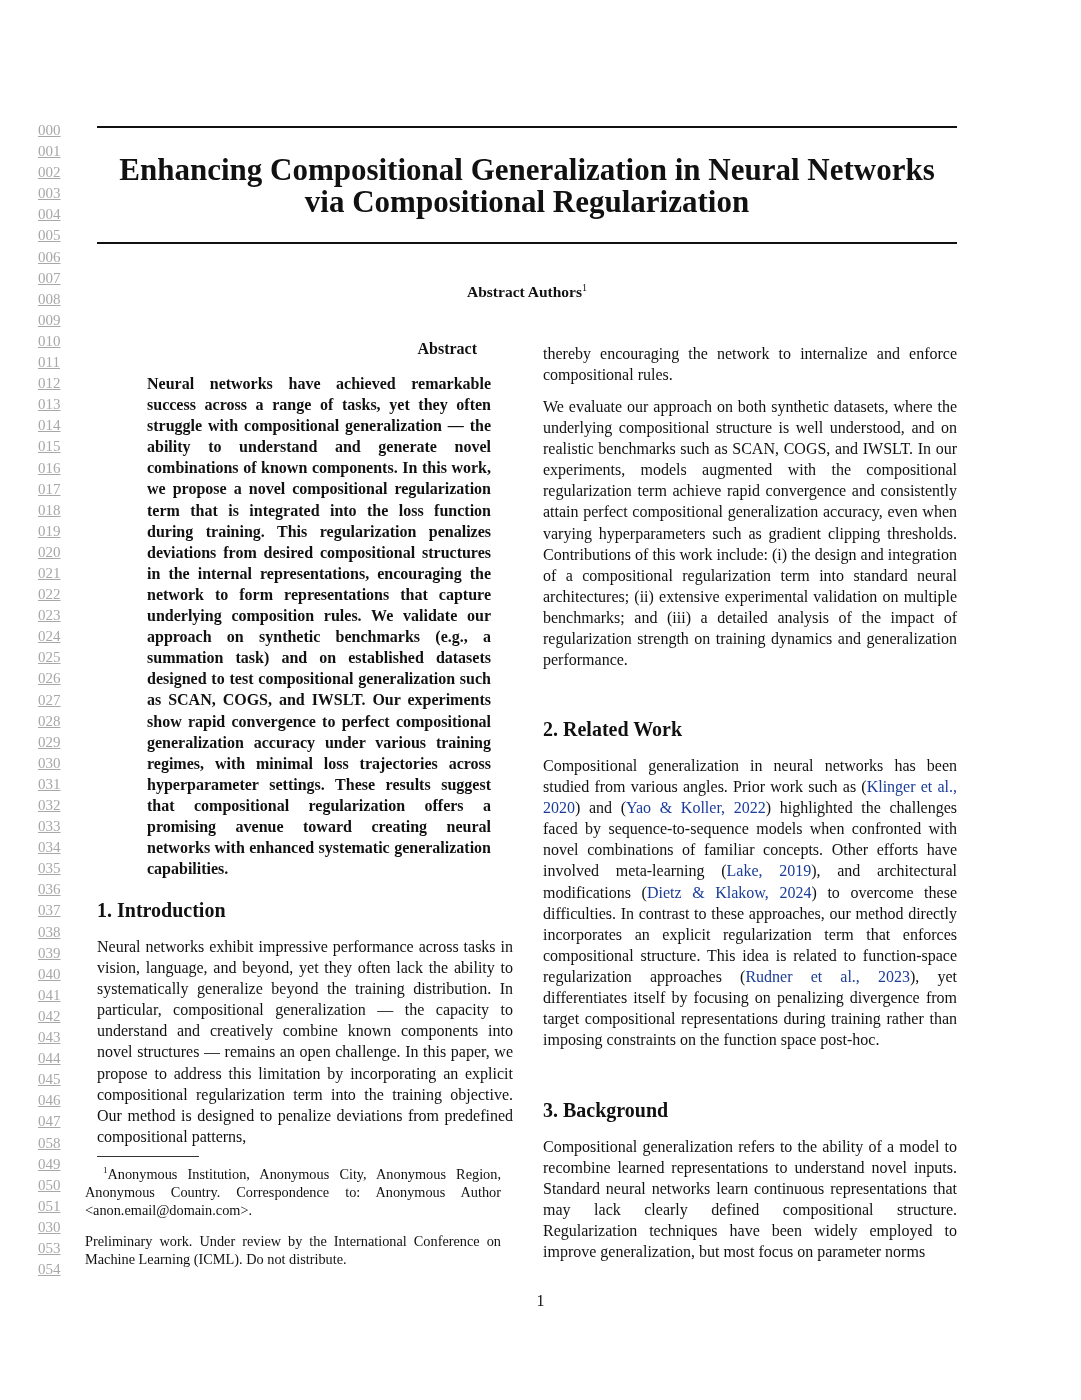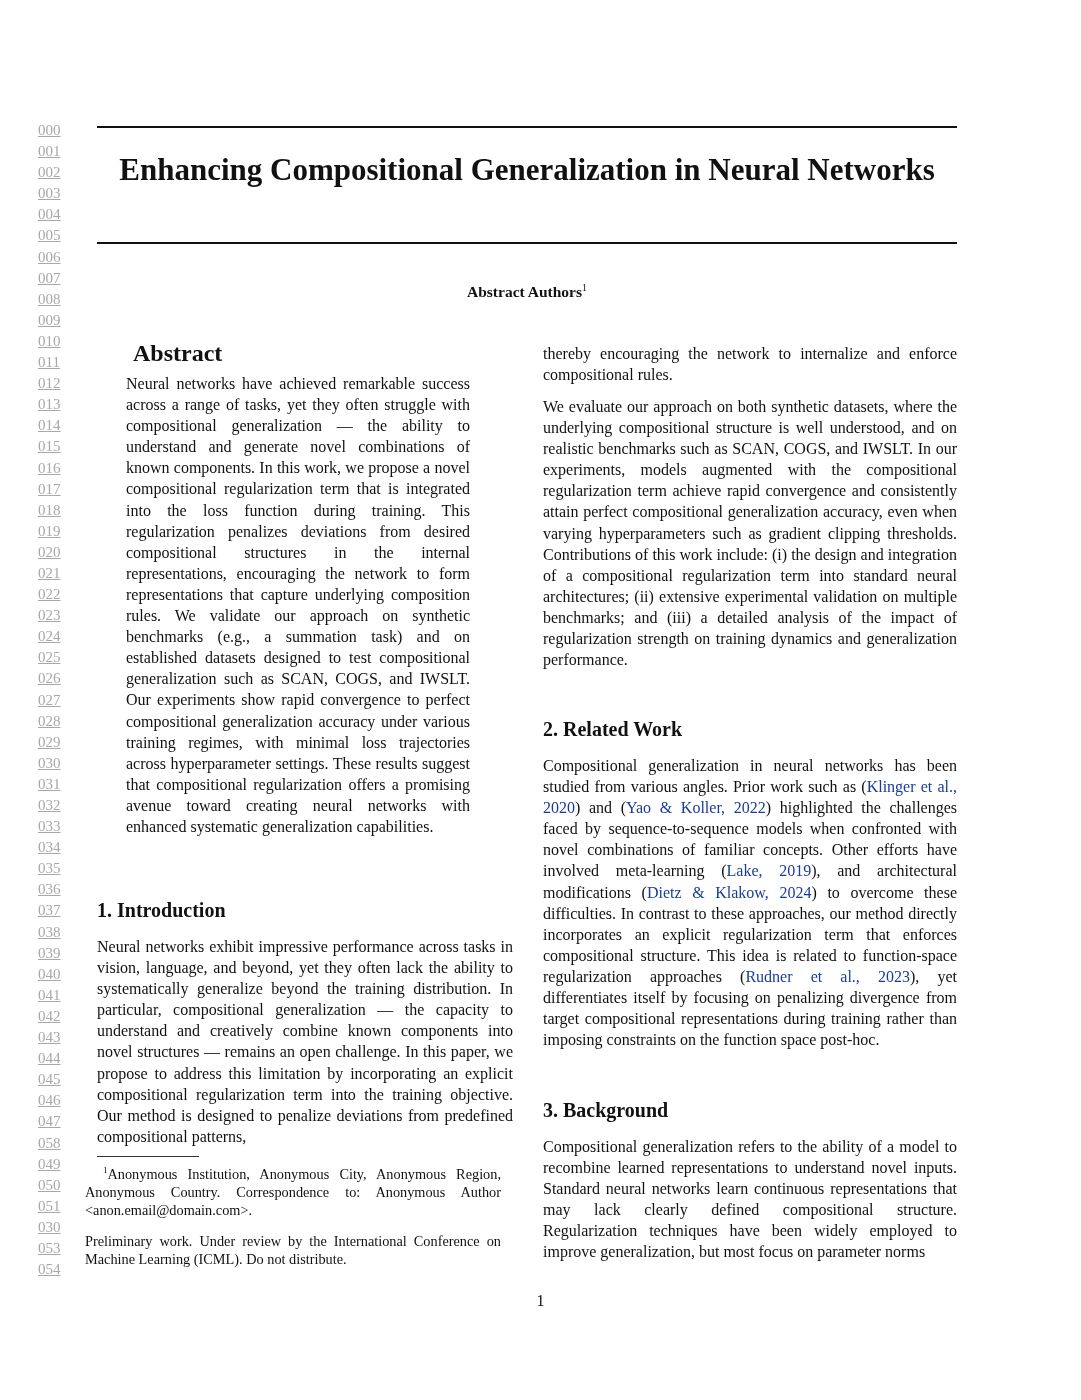--- a/index.html
+++ b/index.html
@@ -8,23 +8,23 @@
   .linenos { position: absolute; left: 38px; top: 120px; width: 40px;
              font-family: "Liberation Serif", serif; font-size: 15px; color: #a8a8a8; }
   .linenos div { height: 21.1px; line-height: 21.1px; text-decoration: underline; }
   .rule { position: absolute; left: 97px; width: 860px; height: 2px; background: #111; }
   .title { position: absolute; left: 97px; top: 154px; width: 860px; text-align: center;
            font-weight: bold; font-size: 31px; line-height: 32px; }
   .authors { position: absolute; left: 97px; top: 282px; width: 860px; text-align: center;
              font-weight: bold; font-size: 15.5px; }
   .authors sup { font-weight: normal; font-size: 10px; }
   .col { position: absolute; font-size: 16px; line-height: 21.1px; text-align: justify; }
-  .abs-head { position: absolute; left: 133px; top: 340px; width: 344px; text-align: left;
-              font-weight: bold; font-size: 24px; }
-  .abstract { left: 126px; top: 373px; width: 344px; }
+  .abs-head { position: absolute; left: 133px; top: 340px; width: 344px; text-align: right;
+              font-weight: bold; font-size: 16px; }
+  .abstract { left: 147px; top: 373px; width: 344px; font-weight: bold; }
   .h1 { position: absolute; font-weight: bold; font-size: 20px; text-align: right; }
   .cite { color: #1a3c99; }
   .fnrule { position: absolute; left: 97px; top: 1156px; width: 102px; height: 1px; background: #333; }
   .footnote { position: absolute; left: 85px; width: 416px; font-size: 14.3px; line-height: 18px; text-align: justify; }
   .footnote sup { font-size: 9px; }
   .pageno { position: absolute; left: 0; width: 1081px; top: 1292px; text-align: center; font-size: 16px; }
 </style>
 </head>
 <body>
 
@@ -82,20 +82,21 @@
     <div>050</div>
     <div>051</div>
     <div>030</div>
     <div>053</div>
     <div>054</div>
   </div>
 
 <div class="rule" style="top:126px"></div>
 <div class="title">
   <div>Enhancing Compositional Generalization in Neural Networks</div>
+  <div>via Compositional Regularization</div>
 </div>
 <div class="rule" style="top:242px"></div>
 
 <div class="authors"><span>Abstract Authors</span><sup>1</sup></div>
 
 <div class="abs-head">Abstract</div>
 <div class="col abstract">Neural networks have achieved remarkable success across a range of tasks, yet they often struggle with compositional generalization — the ability to understand and generate novel combinations of known components. In this work, we propose a novel compositional regularization term that is integrated into the loss function during training. This regularization penalizes deviations from desired compositional structures in the internal representations, encouraging the network to form representations that capture underlying composition rules. We validate our approach on synthetic benchmarks (e.g., a summation task) and on established datasets designed to test compositional generalization such as SCAN, COGS, and IWSLT. Our experiments show rapid convergence to perfect compositional generalization accuracy under various training regimes, with minimal loss trajectories across hyperparameter settings. These results suggest that compositional regularization offers a promising avenue toward creating neural networks with enhanced systematic generalization capabilities.</div>
 
 <div class="h1" style="left:97px; top:899px;">1. Introduction</div>
 <div class="col" style="left:97px; top:936px; width:416px;">Neural networks exhibit impressive performance across tasks in vision, language, and beyond, yet they often lack the ability to systematically generalize beyond the training distribution. In particular, compositional generalization — the capacity to understand and creatively combine known components into novel structures — remains an open challenge. In this paper, we propose to address this limitation by incorporating an explicit compositional regularization term into the training objective. Our method is designed to penalize deviations from predefined compositional patterns,</div>

